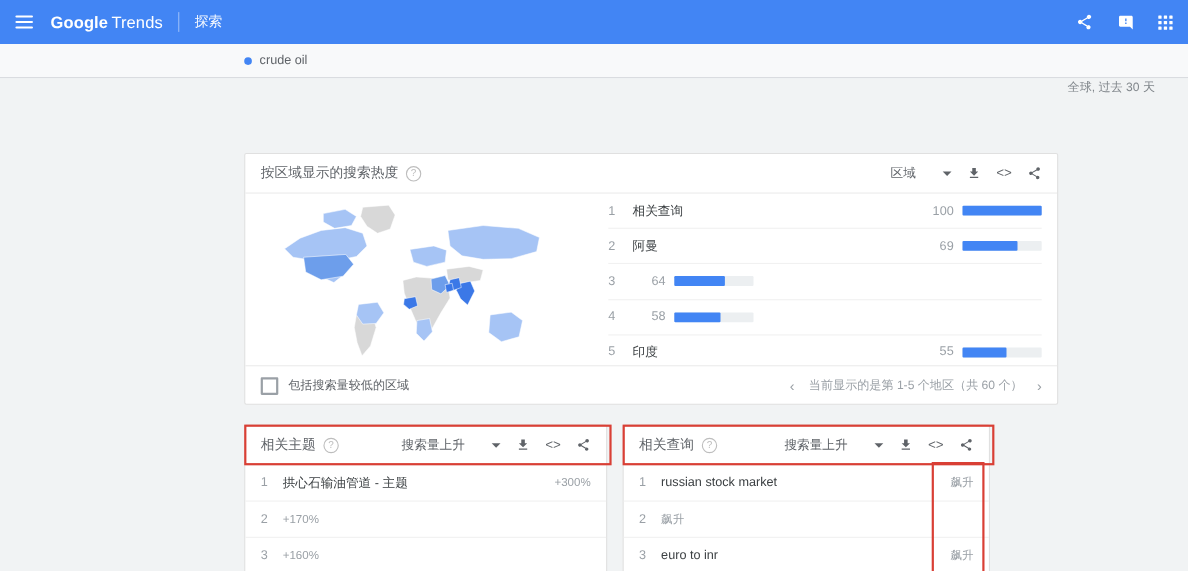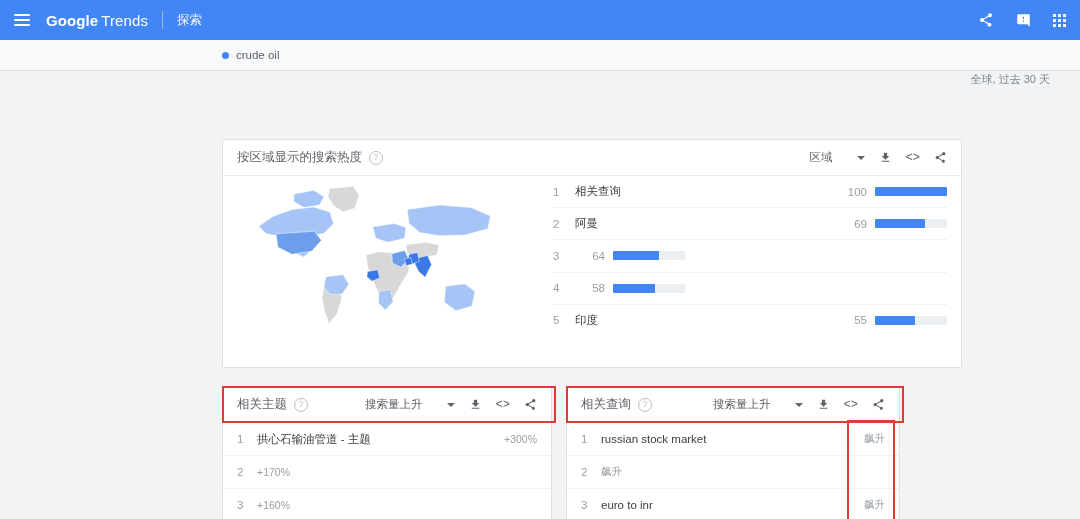--- a/index.html
+++ b/index.html
@@ -265,20 +265,29 @@
           <span class="r-rank">5</span>
           <span class="r-name">印度</span>
           <span class="r-val">55</span>
           <span class="r-bar">
               <i style="width:55%"></i>
             </span>
         </div>
       </div>
     </div>
 
+    <div class="geo-foot">
+      <span class="cbox"></span>
+      <span class="cbox-label">包括搜索量较低的区域</span>
+      <div class="pager">
+        <span class="arrow">‹</span>
+        <span>当前显示的是第 1-5 个地区（共 60 个）</span>
+        <span class="arrow">›</span>
+      </div>
+    </div>
   </div>
 
   <div class="card" id="topics-card">
     <div class="card-head">
       <span class="card-title">相关主题</span>
       <span class="help-icon">?</span>
       <div class="head-tools">
         <div class="sel">
           <span>搜索量上升</span>
           <span class="caret"></span>

